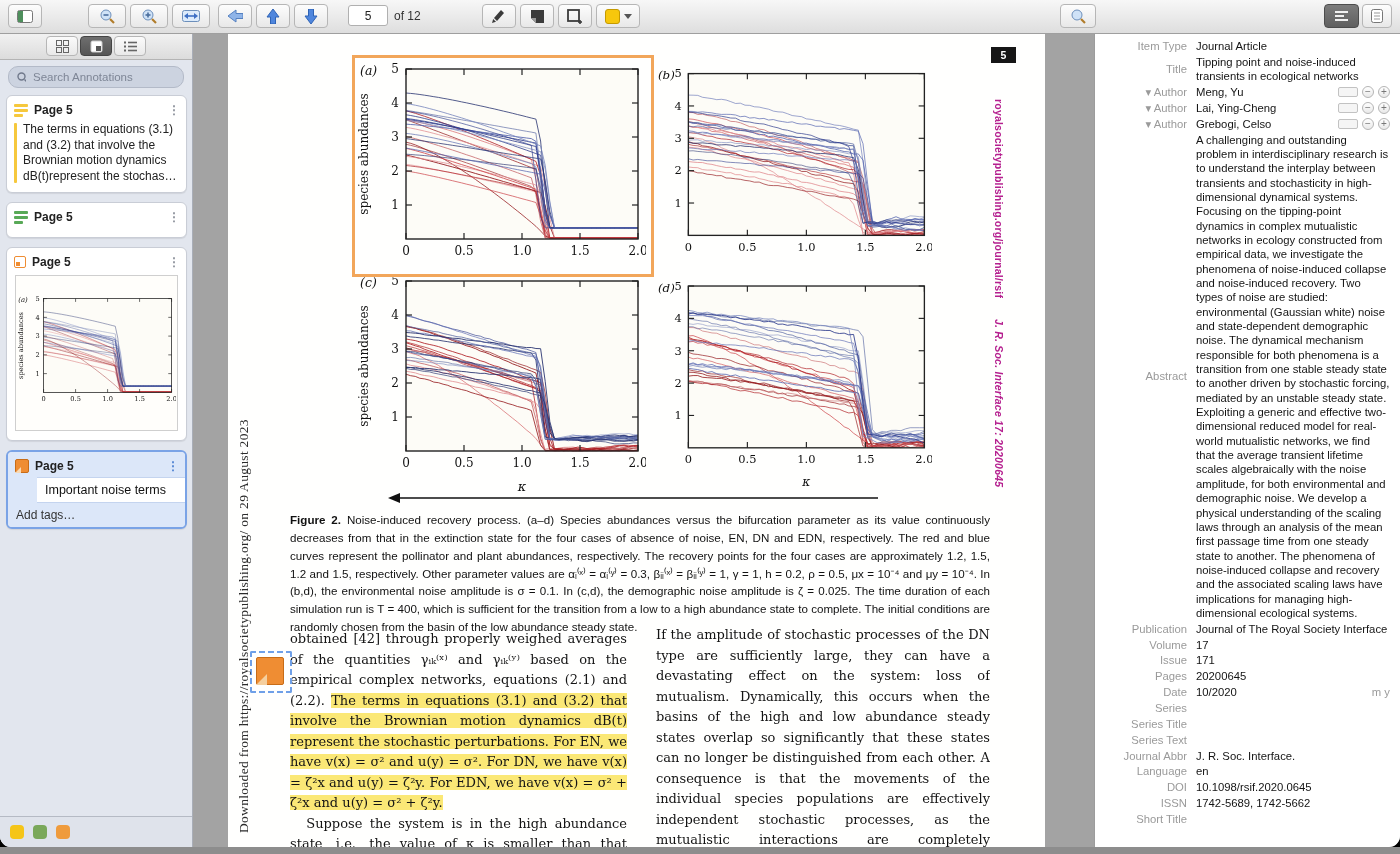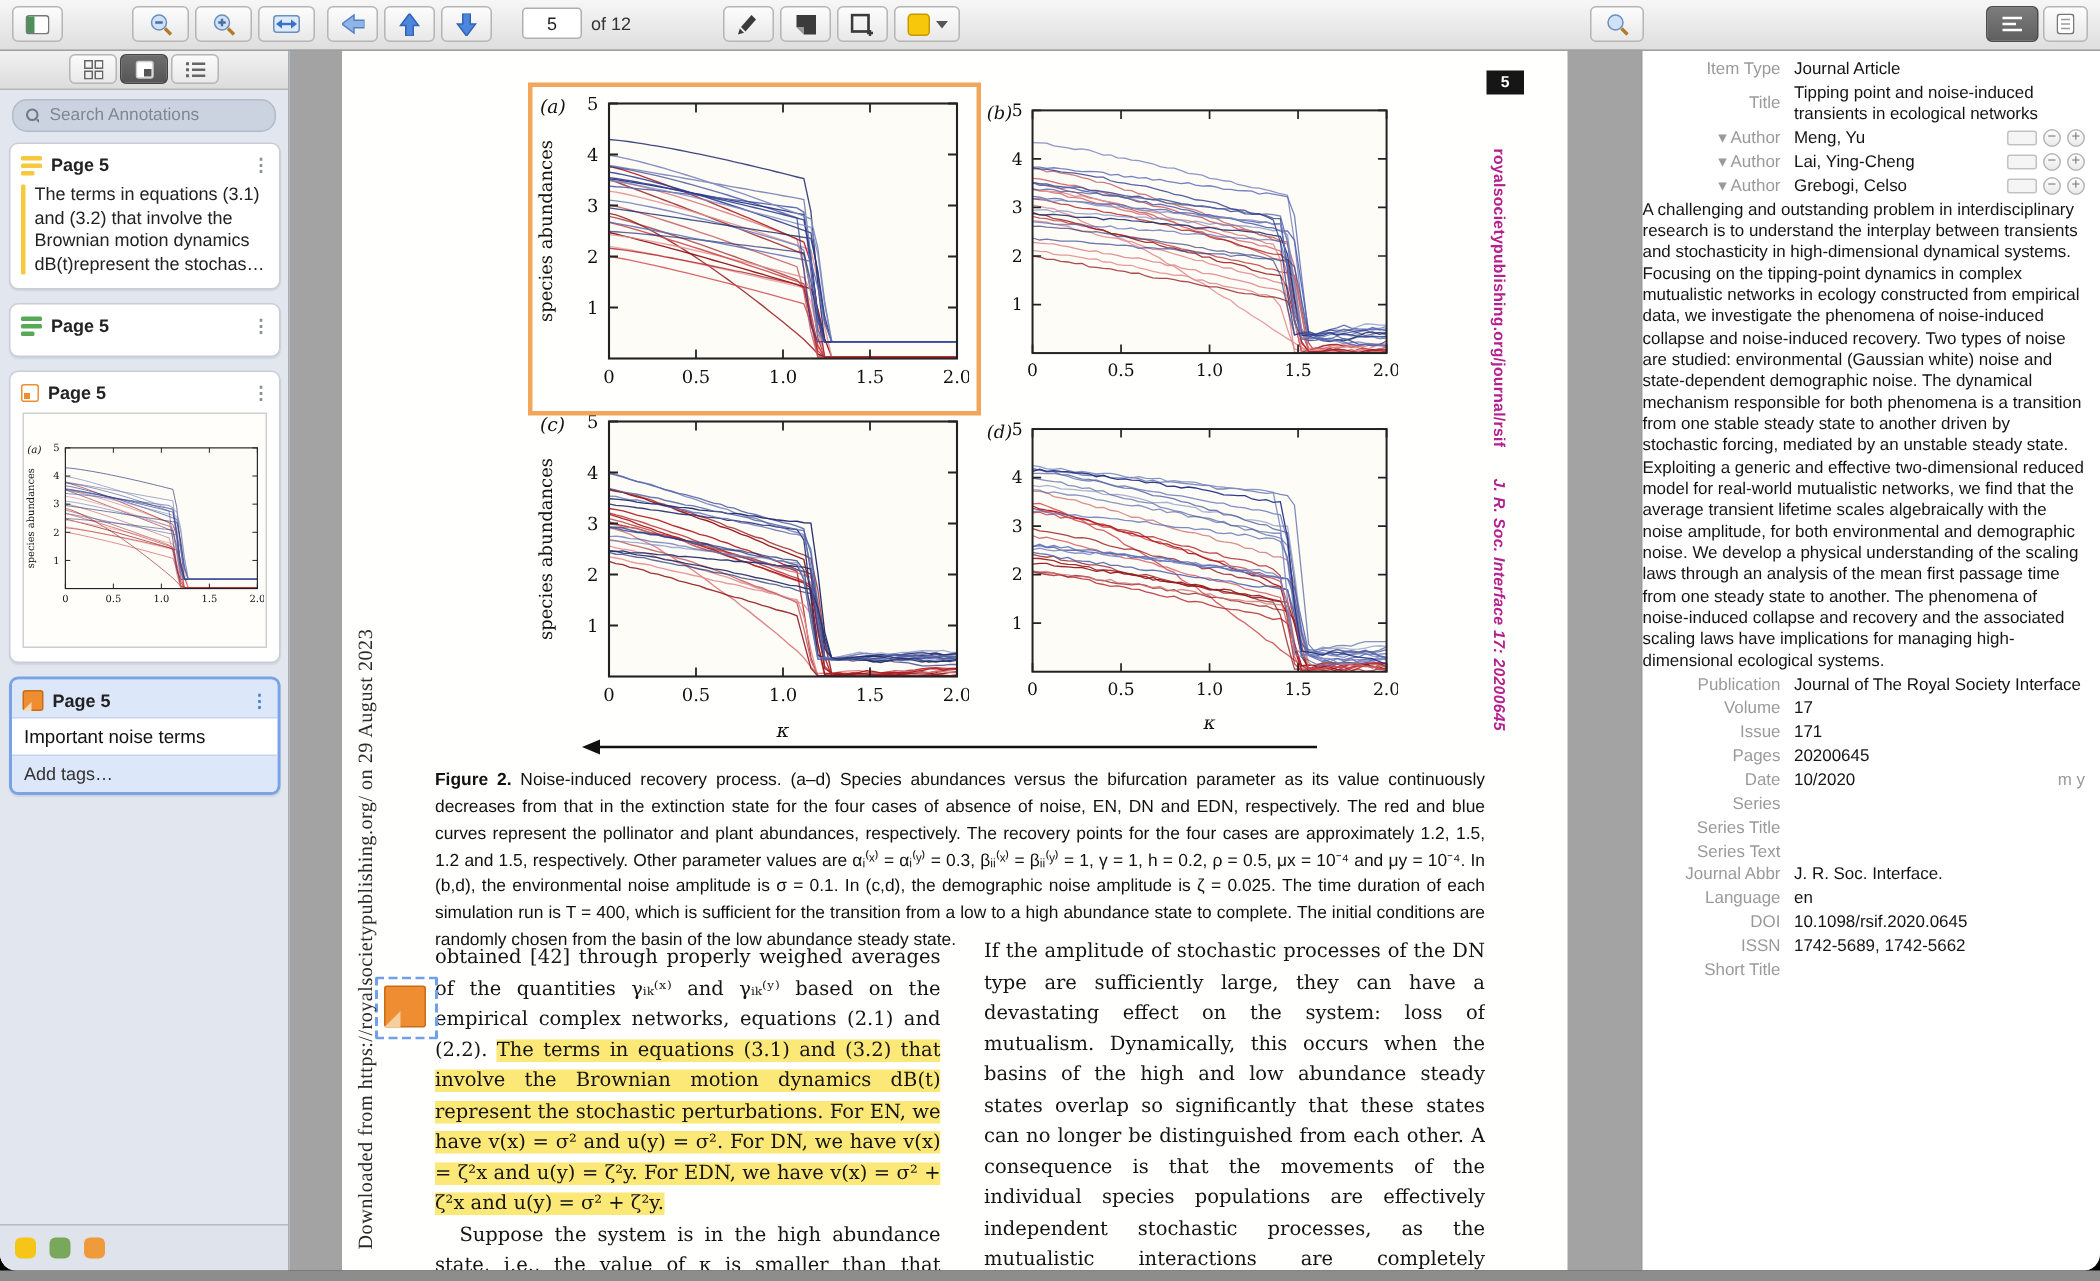--- a/index.html
+++ b/index.html
@@ -47,21 +47,21 @@
   .note-ico{width:12px;height:12px;background:#ef8d33;border:1px solid #c86c17;border-radius:2px;position:relative;}
   .note-ico::after{content:"";position:absolute;left:-1px;bottom:-1px;border-style:solid;border-width:0 0 6px 6px;
     border-color:transparent transparent #f8d9b4 transparent;}
   .img-ico{width:12px;height:12px;border:1.5px solid #ef8d33;border-radius:2px;position:relative;background:#fff;box-sizing:border-box;}
   .img-ico::after{content:"";position:absolute;left:1px;bottom:1px;width:4px;height:4px;background:#ef8d33;}
   .thumbwrap{margin:2px 8px 9px 8px;border:1px solid #cfcfcf;background:#fffefb;}
   .card.selected{border:2px solid #7aa3e6;background:#dce7f9;}
   .card.selected .card-h{background:#dce7f9;}
   .card.selected .dots{color:#4a7fd1;}
   .card .comment{background:#fff;border-top:1px solid #c4d4ef;border-bottom:1px solid #c4d4ef;
-    font-size:12.5px;color:#111;padding:5px 8px;}
+    font-size:12.5px;color:#111;padding:5px 8px;margin-left:29px;}
   .card .tagsrow{font-size:12px;color:#333;padding:5px 8px;background:#dce7f9;}
   .sb-footer{position:absolute;bottom:0;left:0;width:100%;height:31px;border-top:1px solid #b5bac4;
     display:flex;align-items:center;gap:9px;padding-left:10px;box-sizing:border-box;background:#dfe3eb;}
   .dot{width:14px;height:14px;border-radius:4px;}
   
   .viewport{position:absolute;left:194px;top:33px;width:899px;height:814px;background:#a3a3a3;overflow:hidden;}
   .page{position:absolute;left:34px;top:0;width:817px;height:814px;background:#fffffe;overflow:hidden;}
   .chart{position:absolute;}
   .sel-rect{position:absolute;border:3px solid #f2a65a;background:transparent;}
   .pagetab{position:absolute;background:#161616;color:#fff;font-size:10.5px;font-weight:bold;
@@ -677,20 +677,21 @@
         <div class="frow">
           <div class="flabel">▾ Author</div>
           <div class="fvalue">Grebogi, Celso</div>
           <div class="fctrl">
             <span class="fpill"></span>
             <span class="fcirc">−</span>
             <span class="fcirc">+</span>
           </div>
         </div>
         <div class="frow">
+          <div class="flabel">Abstract</div>
           <div class="fvalue">A challenging and outstanding problem in interdisciplinary research is to understand the interplay between transients and stochasticity in high-dimensional dynamical systems. Focusing on the tipping-point dynamics in complex mutualistic networks in ecology constructed from empirical data, we investigate the phenomena of noise-induced collapse and noise-induced recovery. Two types of noise are studied: environmental (Gaussian white) noise and state-dependent demographic noise. The dynamical mechanism responsible for both phenomena is a transition from one stable steady state to another driven by stochastic forcing, mediated by an unstable steady state. Exploiting a generic and effective two-dimensional reduced model for real-world mutualistic networks, we find that the average transient lifetime scales algebraically with the noise amplitude, for both environmental and demographic noise. We develop a physical understanding of the scaling laws through an analysis of the mean first passage time from one steady state to another. The phenomena of noise-induced collapse and recovery and the associated scaling laws have implications for managing high-dimensional ecological systems.</div>
         </div>
         <div class="frow">
           <div class="flabel">Publication</div>
           <div class="fvalue">Journal of The Royal Society Interface</div>
         </div>
         <div class="frow">
           <div class="flabel">Volume</div>
           <div class="fvalue">17</div>
         </div>

